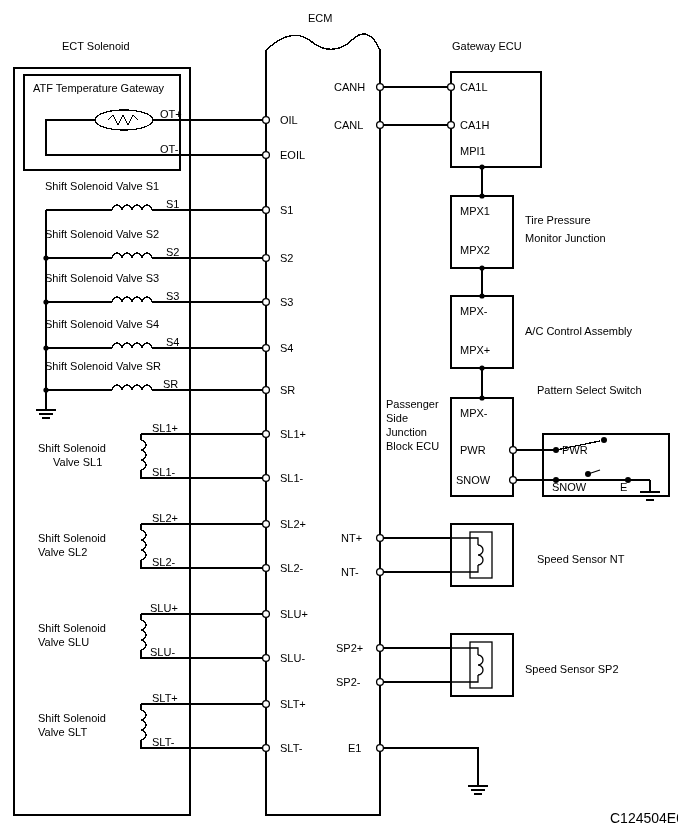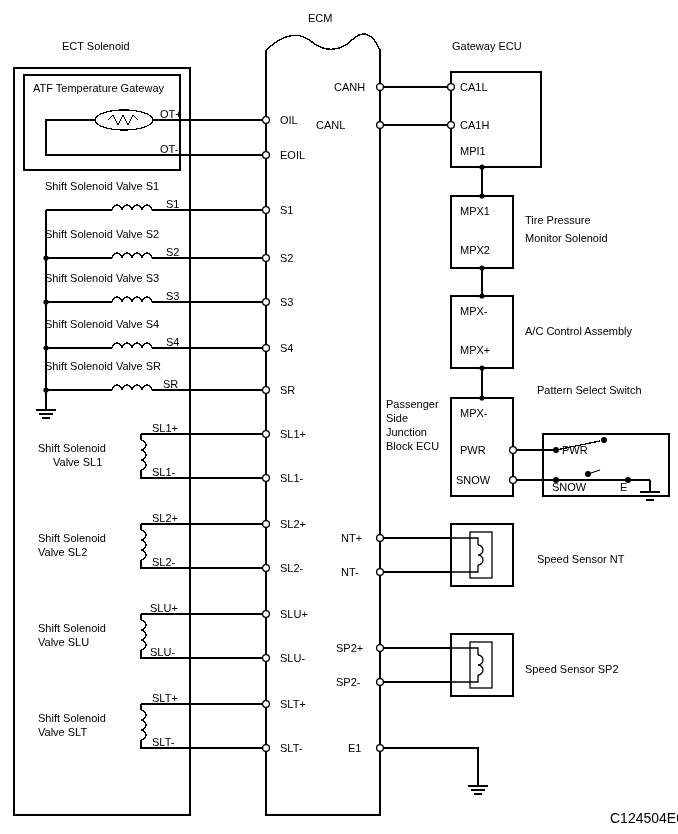--- a/index.html
+++ b/index.html
@@ -272,35 +272,35 @@
   <div class="lbl" style="left:280px; top:428px;">SL1+</div>
   <div class="lbl" style="left:280px; top:472px;">SL1-</div>
   <div class="lbl" style="left:280px; top:518px;">SL2+</div>
   <div class="lbl" style="left:280px; top:562px;">SL2-</div>
   <div class="lbl" style="left:280px; top:608px;">SLU+</div>
   <div class="lbl" style="left:280px; top:652px;">SLU-</div>
   <div class="lbl" style="left:280px; top:698px;">SLT+</div>
   <div class="lbl" style="left:280px; top:742px;">SLT-</div>
 
   <div class="lbl" style="left:334px; top:81px;">CANH</div>
-  <div class="lbl" style="left:316px; top:119px;">CANL</div>
+  <div class="lbl" style="left:334px; top:119px;">CANL</div>
   <div class="lbl" style="left:341px; top:532px;">NT+</div>
   <div class="lbl" style="left:341px; top:566px;">NT-</div>
   <div class="lbl" style="left:336px; top:642px;">SP2+</div>
   <div class="lbl" style="left:336px; top:676px;">SP2-</div>
   <div class="lbl" style="left:348px; top:742px;">E1</div>
 
   <div class="lbl" style="left:460px; top:81px;">CA1L</div>
   <div class="lbl" style="left:460px; top:119px;">CA1H</div>
   <div class="lbl" style="left:460px; top:145px;">MPI1</div>
 
   <div class="lbl" style="left:460px; top:205px;">MPX1</div>
   <div class="lbl" style="left:460px; top:244px;">MPX2</div>
   <div class="lbl" style="left:525px; top:214px;">Tire Pressure</div>
-  <div class="lbl" style="left:525px; top:232px;">Monitor Solenoid</div>
+  <div class="lbl" style="left:525px; top:232px;">Monitor Junction</div>
 
   <div class="lbl" style="left:460px; top:305px;">MPX-</div>
   <div class="lbl" style="left:460px; top:344px;">MPX+</div>
   <div class="lbl" style="left:525px; top:325px;">A/C Control Assembly</div>
 
   <div class="lbl" style="left:386px; top:398px;">Passenger</div>
   <div class="lbl" style="left:386px; top:412px;">Side</div>
   <div class="lbl" style="left:386px; top:426px;">Junction</div>
   <div class="lbl" style="left:386px; top:440px;">Block ECU</div>
   <div class="lbl" style="left:460px; top:407px;">MPX-</div>

